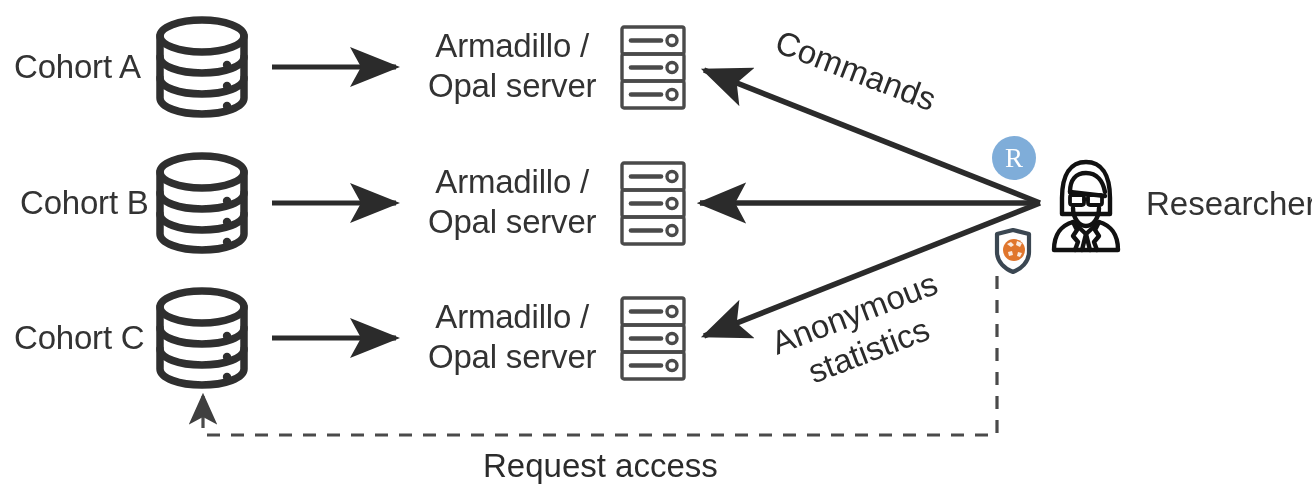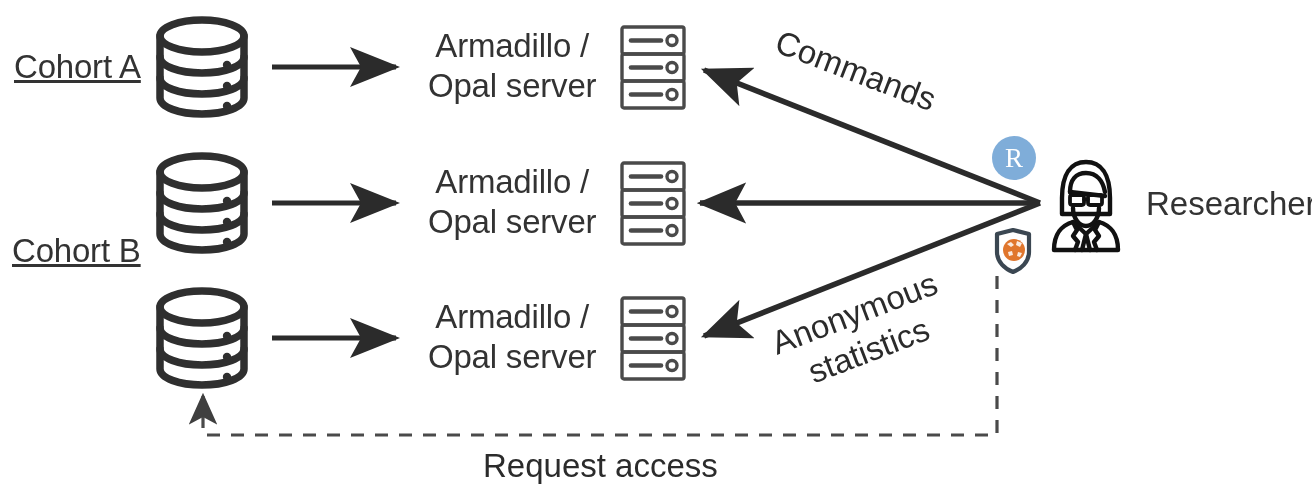--- a/index.html
+++ b/index.html
@@ -28,21 +28,20 @@
   .node-label {
     position: absolute;
     color: #333333;
     font-size: 33px;
     line-height: 40px;
     white-space: pre-line;
     letter-spacing: -0.2px;
   }
   .cohort-label {
     text-align: left;
-    text-decoration: underline;
   }
   .server-label {
     text-align: center;
   }
   .flow-label {
     position: absolute;
     color: #2b2b2b;
     font-size: 33px;
     line-height: 40px;
     white-space: pre-line;
@@ -222,21 +221,22 @@
       <g fill="#ffffff" opacity="0.85">
         <path d="M14,16 L18,14 L21,17 L18,19 Z"></path>
         <path d="M24,13 L29,15 L27,19 L23,17 Z"></path>
         <path d="M15,24 L19,23 L20,27 L16,28 Z"></path>
         <path d="M25,24 L29,25 L27,29 L24,28 Z"></path>
       </g>
     </svg>
   </div>
 
   <div class="node-label cohort-label" style="left:14px; top:47px;">Cohort A</div>
-  <div class="node-label cohort-label" style="left:12px; top:183px;margin-top:48px;">Cohort B</div>
+  <div class="node-label cohort-label" style="left:20px; top:183px;">Cohort B</div>
+  <div class="node-label cohort-label" style="left:14px; top:318px;">Cohort C</div>
 
   <div class="node-label server-label" style="left:428px; top:26px;">Armadillo /
 Opal server</div>
   <div class="node-label server-label" style="left:428px; top:162px;">Armadillo /
 Opal server</div>
   <div class="node-label server-label" style="left:428px; top:297px;">Armadillo /
 Opal server</div>
 
   <div class="flow-label" style="left:784px; top:22px; transform:rotate(21deg);">Commands</div>
 

